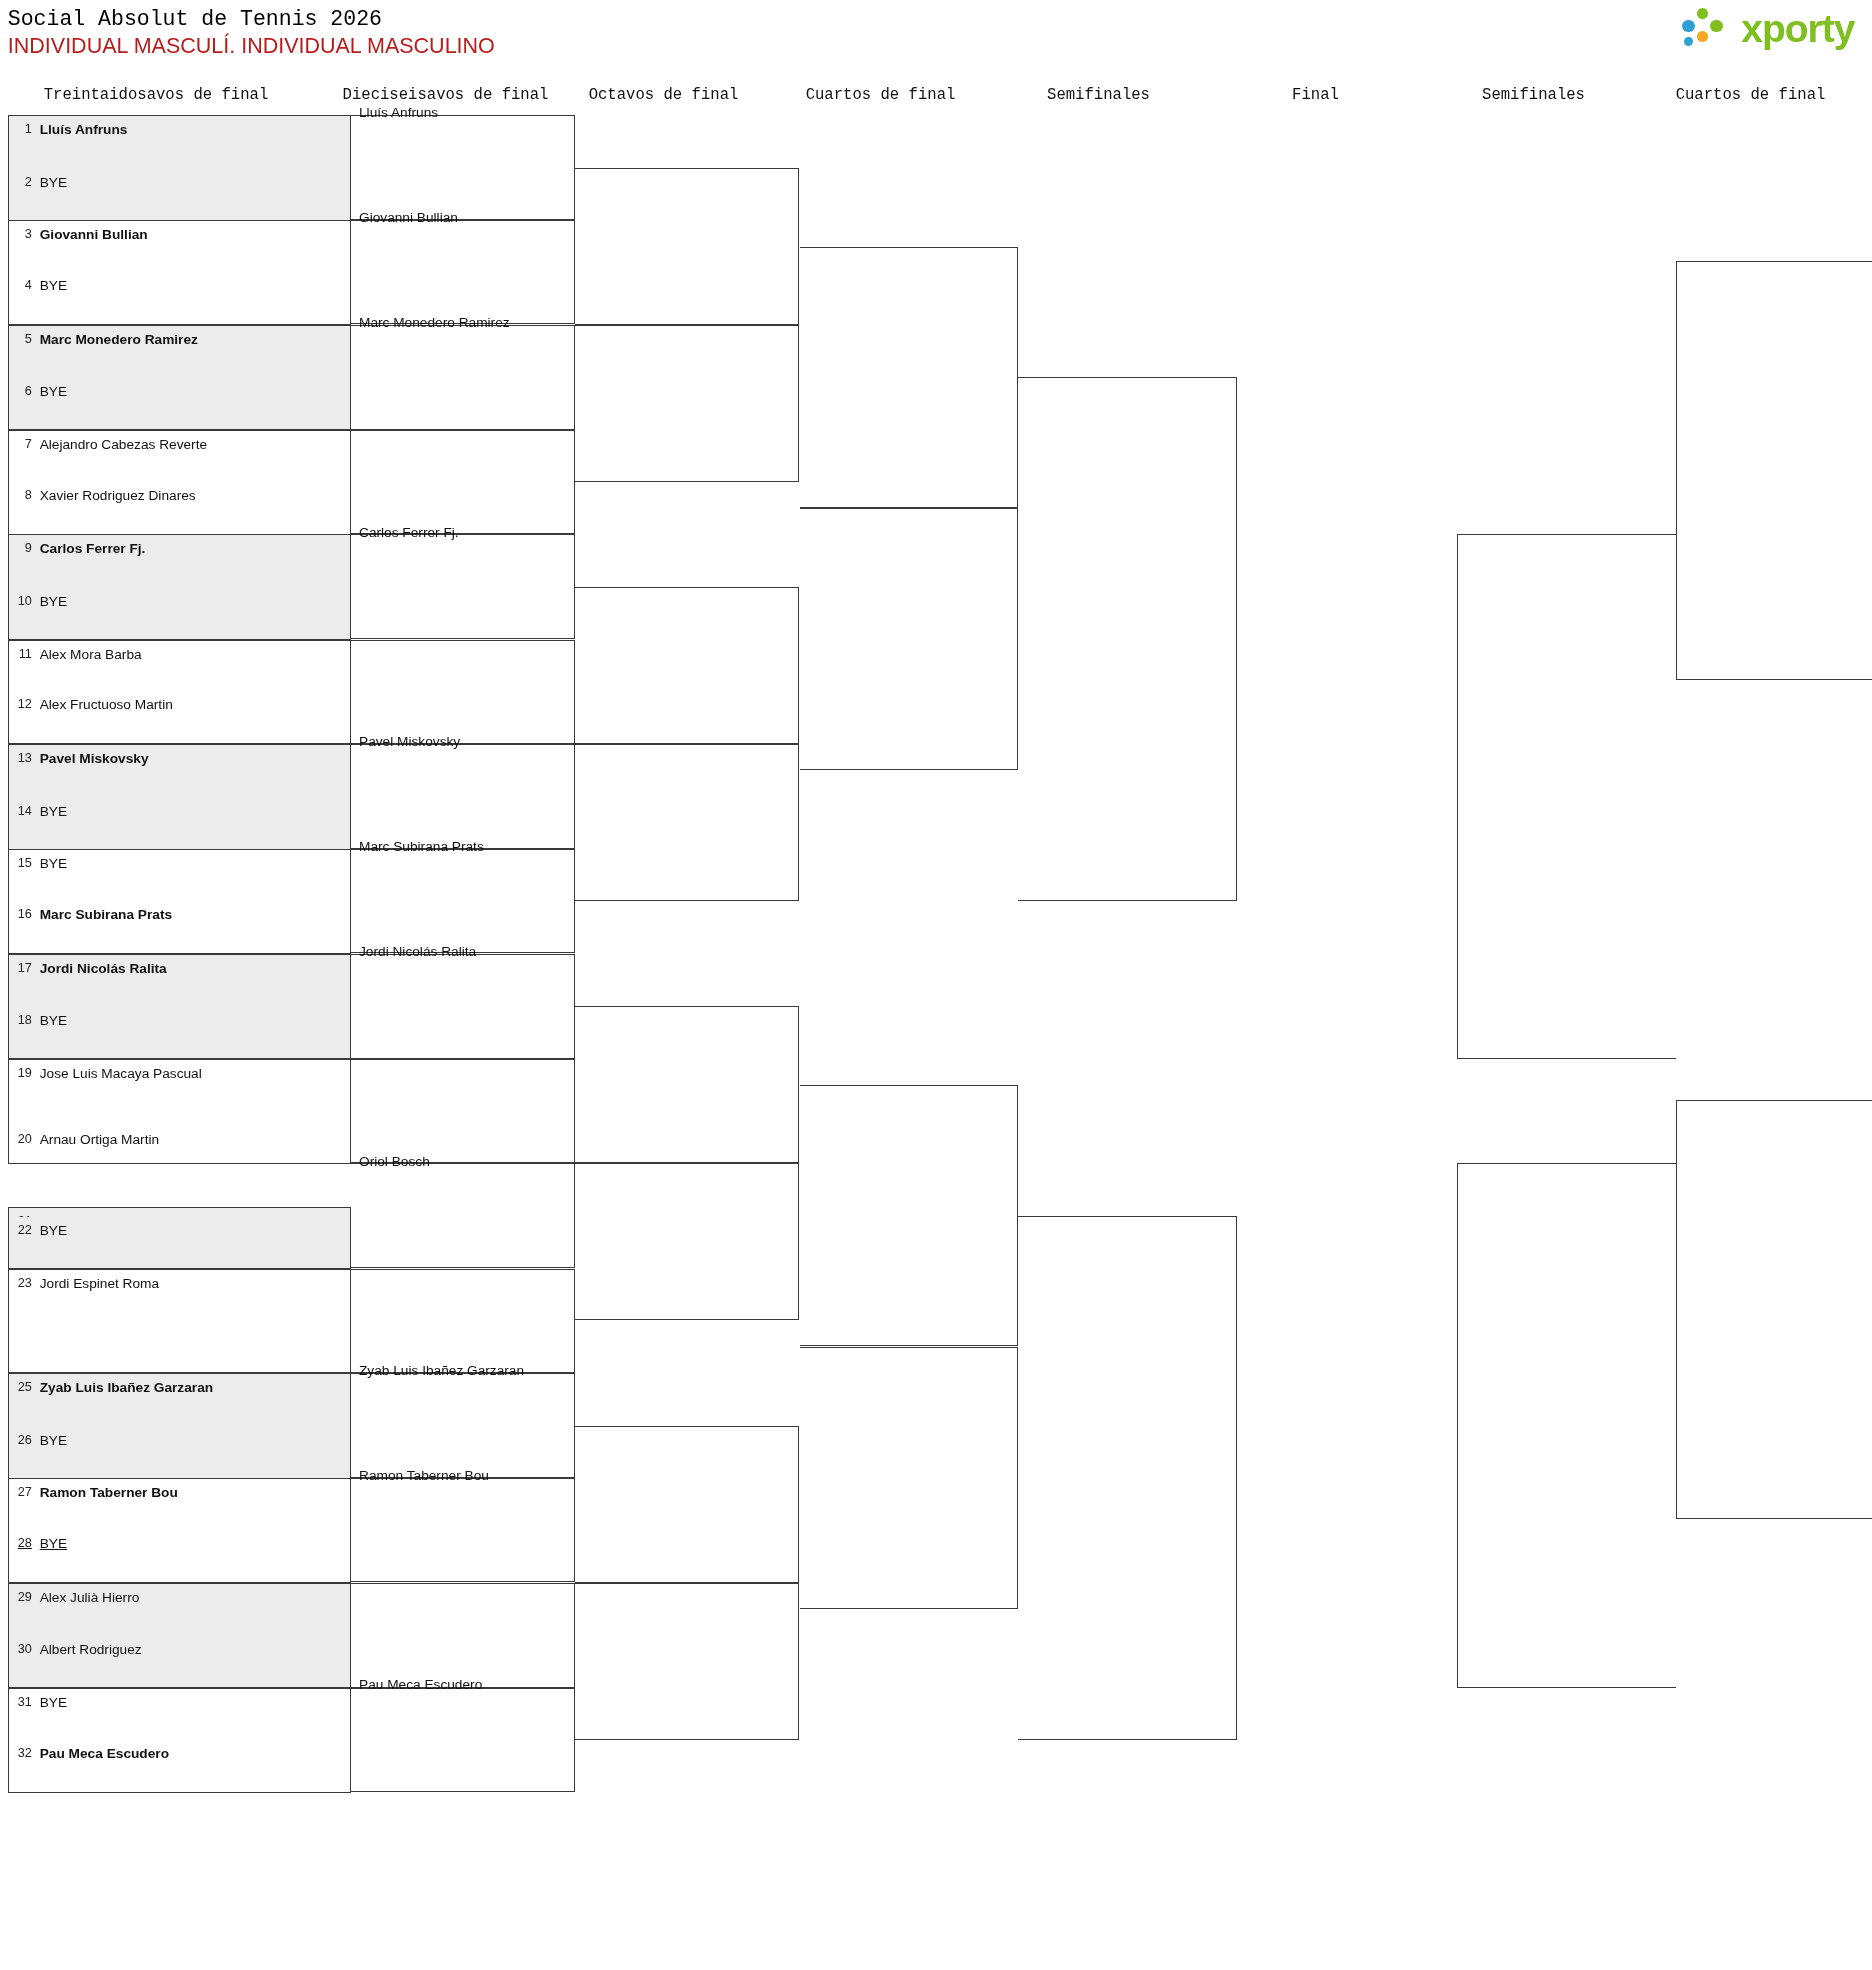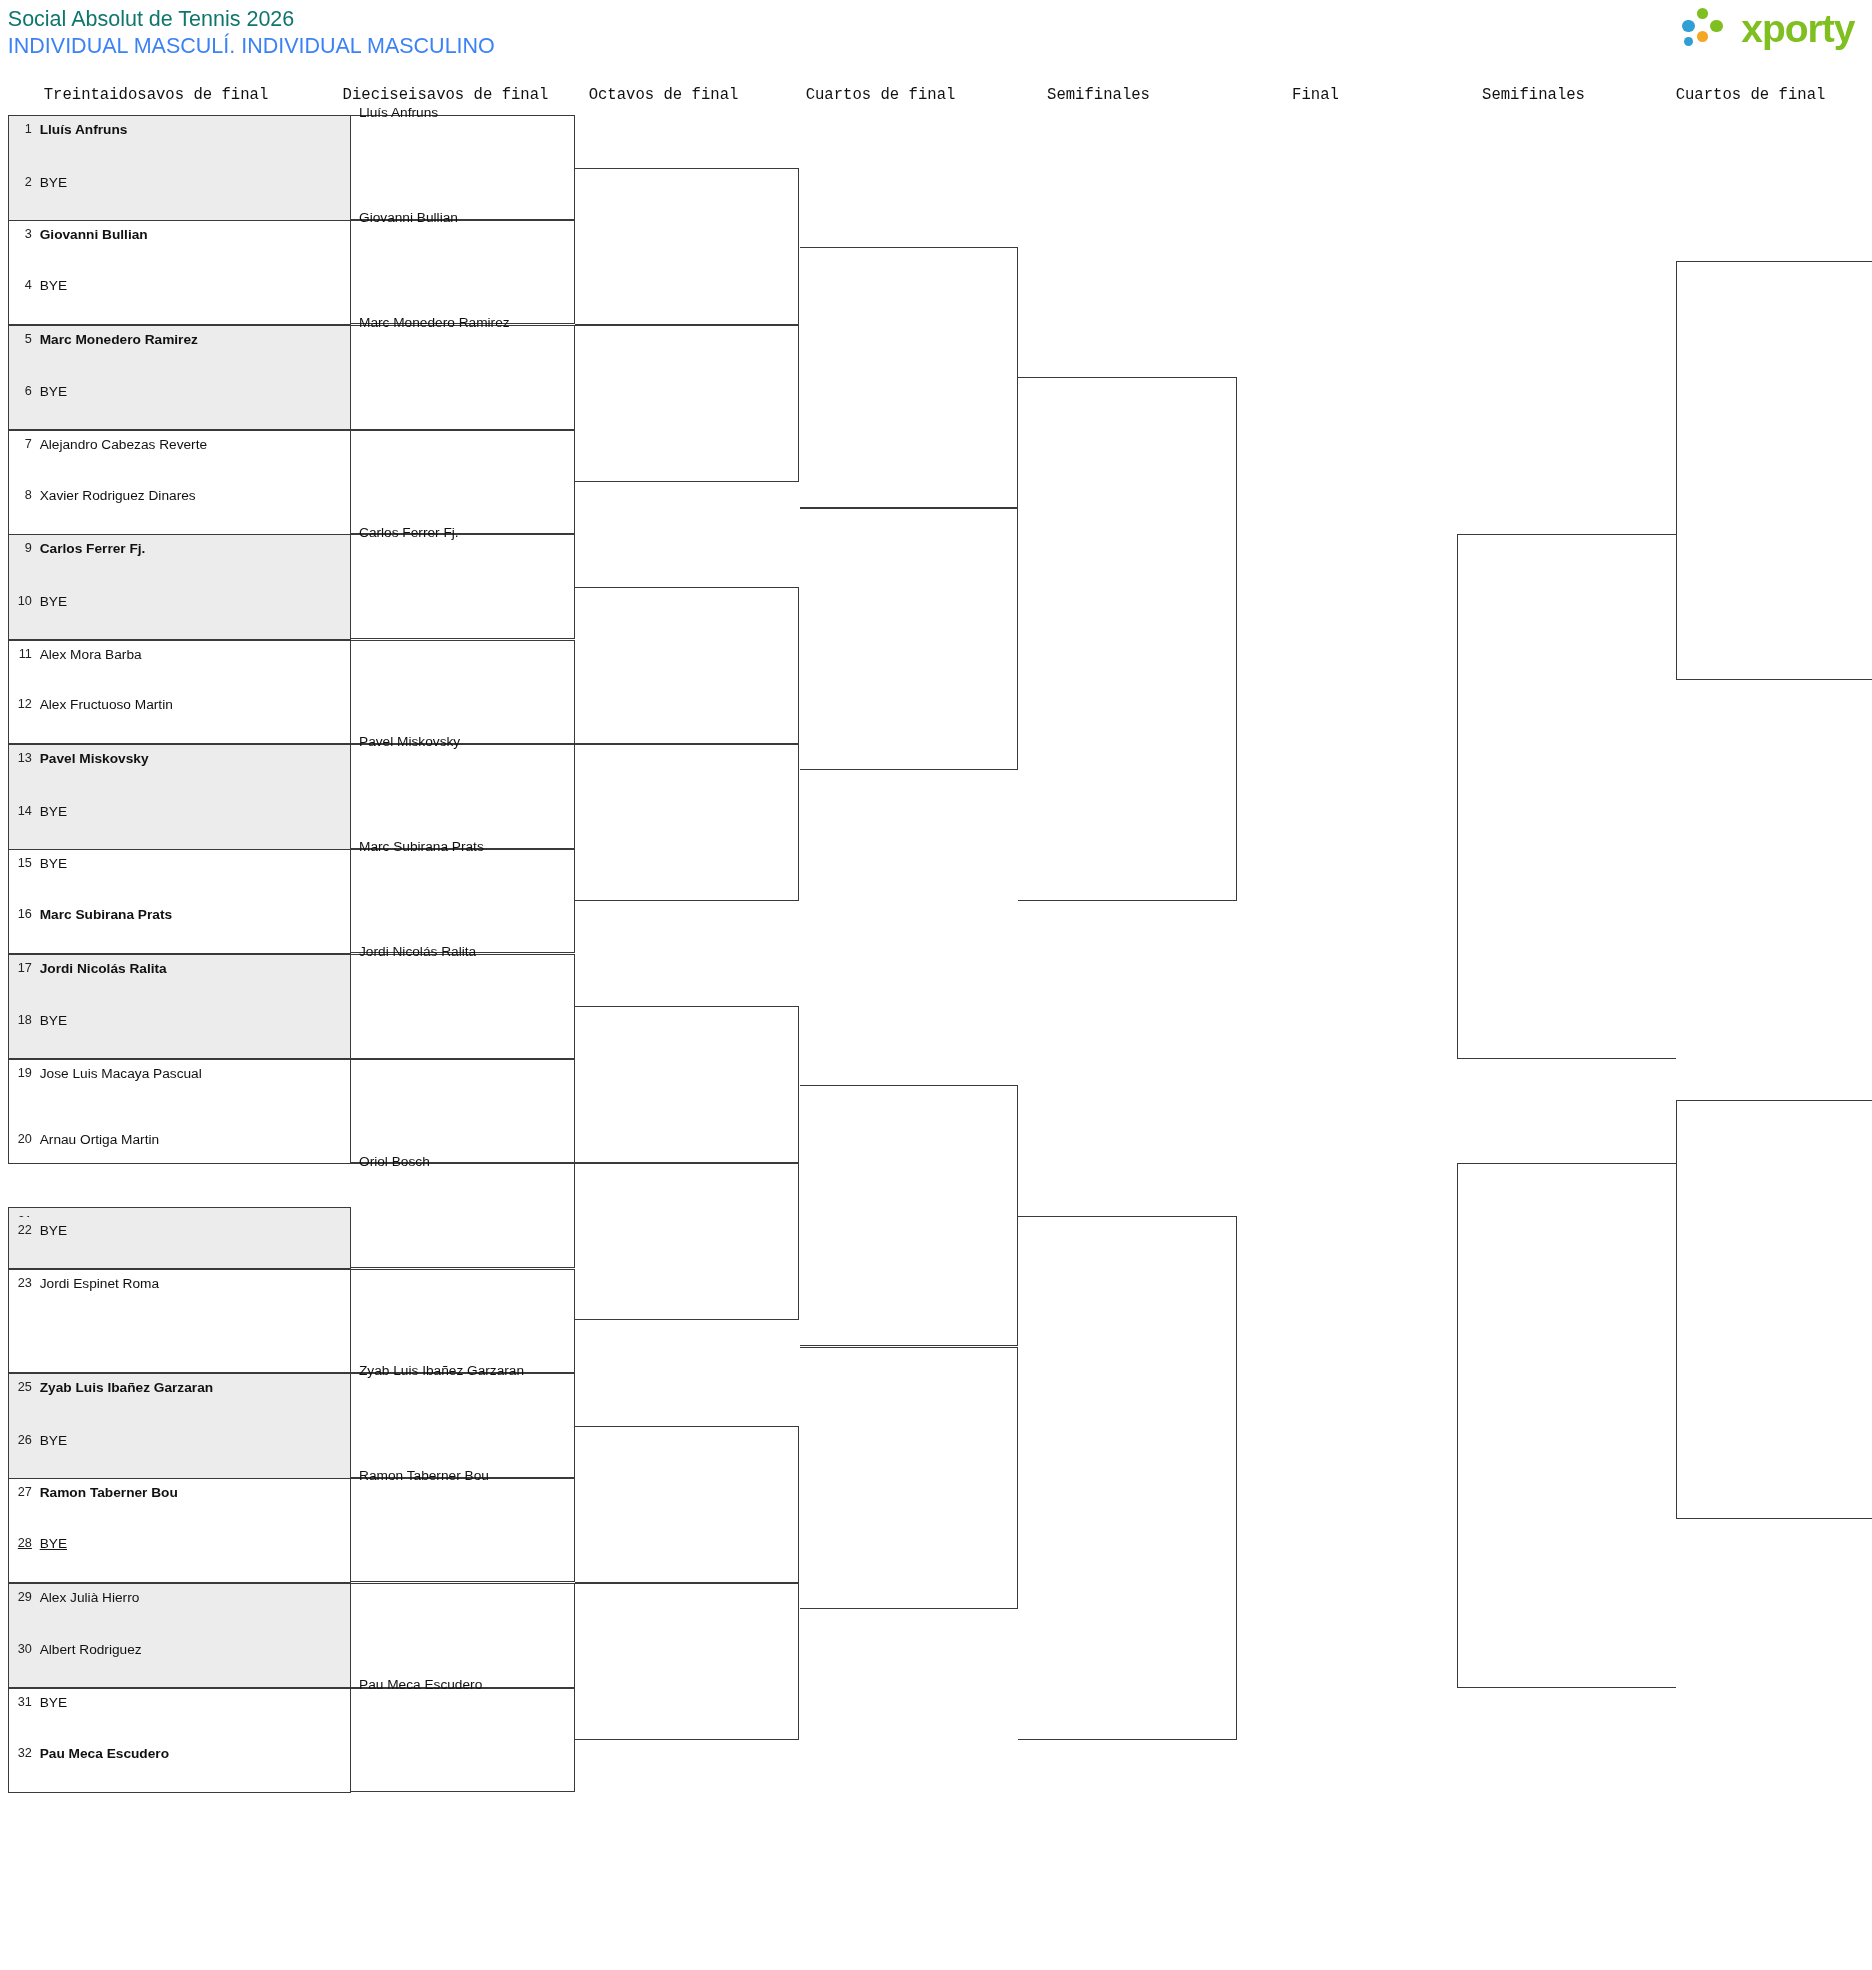--- a/index.html
+++ b/index.html
@@ -18,28 +18,29 @@
 
   
   .title-block {
     position: absolute;
     left: 7.8px; top: 5.9px;
   }
   .title-line1 {
     font-size: 21.5px;
     font-weight: 400;
     line-height: 27px;
-    color: #0f766e;
+    color: #000000;
     white-space: nowrap;
+    font-family: Liberation Mono, monospace;
   }
   .title-line2 {
     font-size: 21.5px;
     font-weight: 400;
     line-height: 27px;
-    color: #3b82f6;
+    color: #b91c1c;
     white-space: nowrap;
   }
 
   .logo {
     position: absolute;
     right: 17.6px; top: 5.9px;
     display: flex;
     align-items: center;
     gap: 7.8px;
   }

